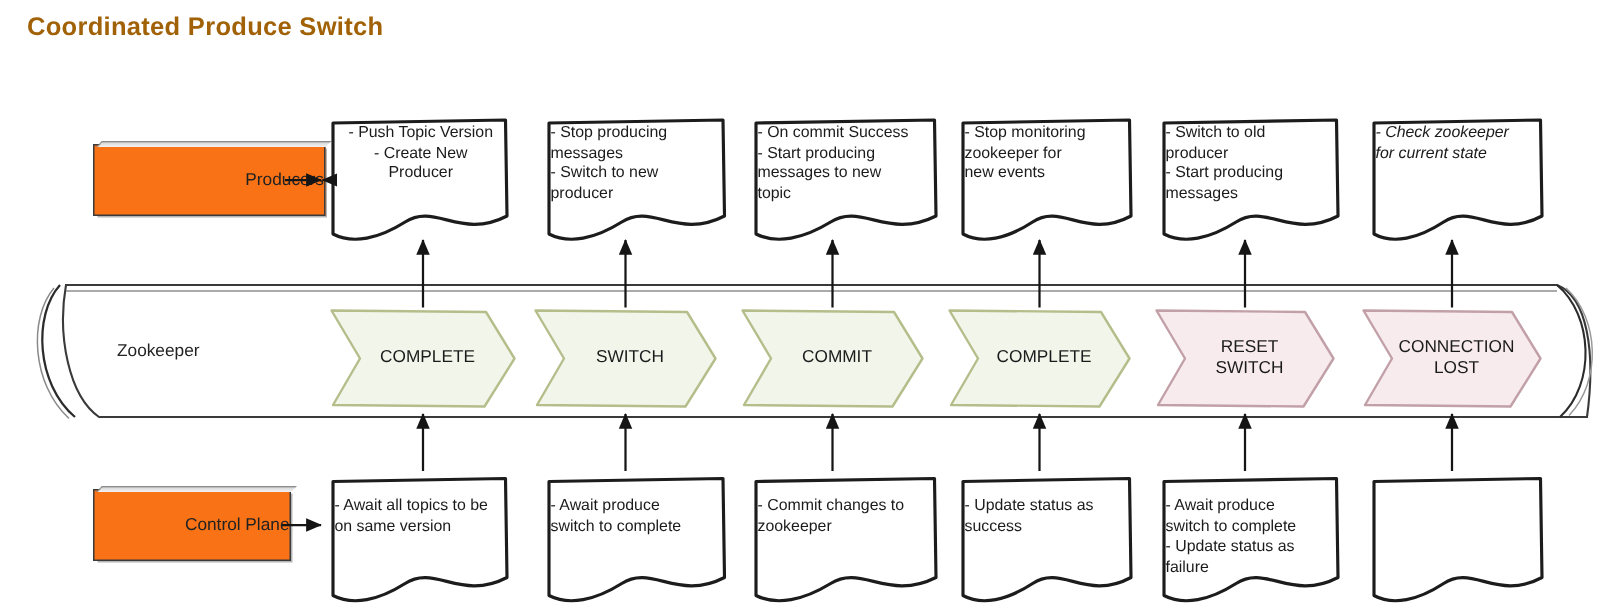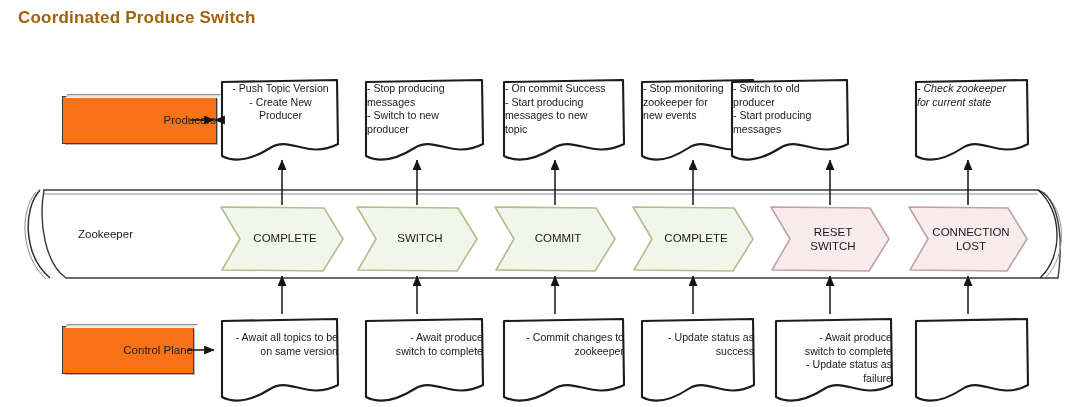--- a/index.html
+++ b/index.html
@@ -35,21 +35,21 @@
     transform:skewX(-45deg);
   }
   
   .note{position:absolute;}
   .note svg{position:absolute;left:0;top:0;width:100%;height:100%;}
   .note .txt{
     position:absolute;left:5px;right:4px;top:6px;
     font-size:10.6px;line-height:13.6px;color:#1b1b1b;
     white-space:pre-line;
   }
-  .note.bot .txt{top:16px;text-align:right;}
+  .note.bot .txt{top:16px;}
   
   .ribbon{position:absolute;left:6px;top:184px;width:1068px;height:100px;}
   .ribbon svg{position:absolute;left:0;top:0;}
   .zk-label{
     position:absolute;left:78px;top:228px;
     font-size:11.5px;color:#222;
   }
   
   .chev{position:absolute;}
   .chev svg{position:absolute;left:0;top:0;}
@@ -124,21 +124,21 @@
              L115,4
              L116,68
              C86.39999999999999,84 69.6,59 50.4,72
              C33.6,83 16.8,87 4,80
              Z" fill="#ffffff" stroke="#1c1c1c" stroke-width="2.1" stroke-linejoin="round"></path>
           </svg>
         <div class="txt">-  Stop monitoring
    zookeeper for
    new events</div>
       </div>
-      <div class="note " style="left: 728px; top: 76px; width: 124px; height: 88px;">
+      <div class="note " style="left: 772px; top: 76px; width: 124px; height: 88px;">
         <svg viewBox="0 0 124 88" width="124" height="88" preserveAspectRatio="none">
             <path d="M4,6
              L119,4
              L120,68
              C89.28,84 71.92,59 52.08,72
              C34.720000000000006,83 17.360000000000003,87 4,80
              Z" fill="#ffffff" stroke="#1c1c1c" stroke-width="2.1" stroke-linejoin="round"></path>
           </svg>
         <div class="txt">- Switch to old
   producer

